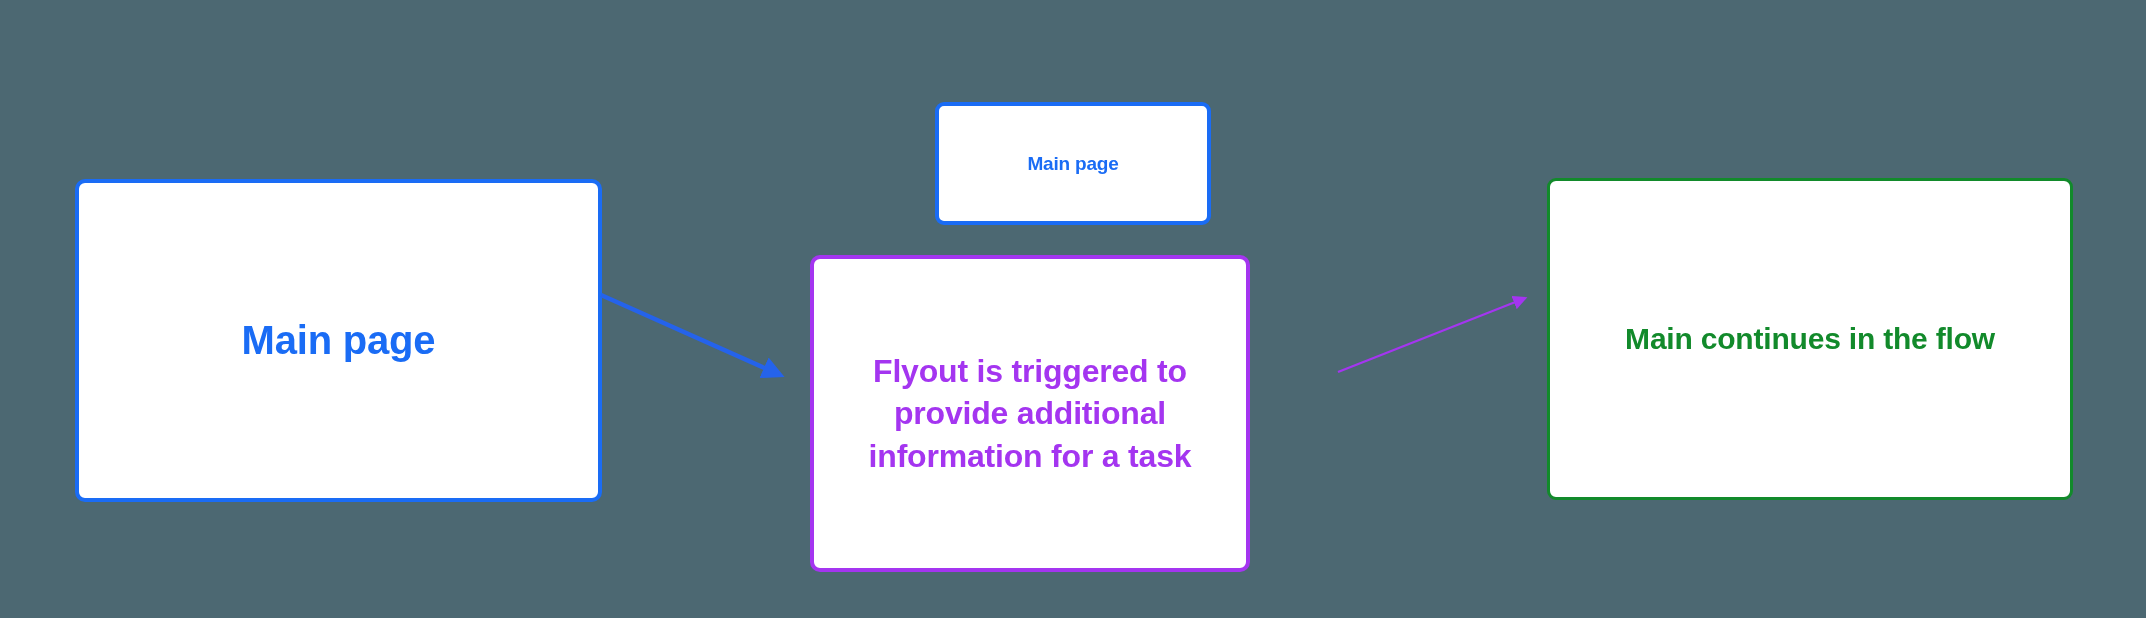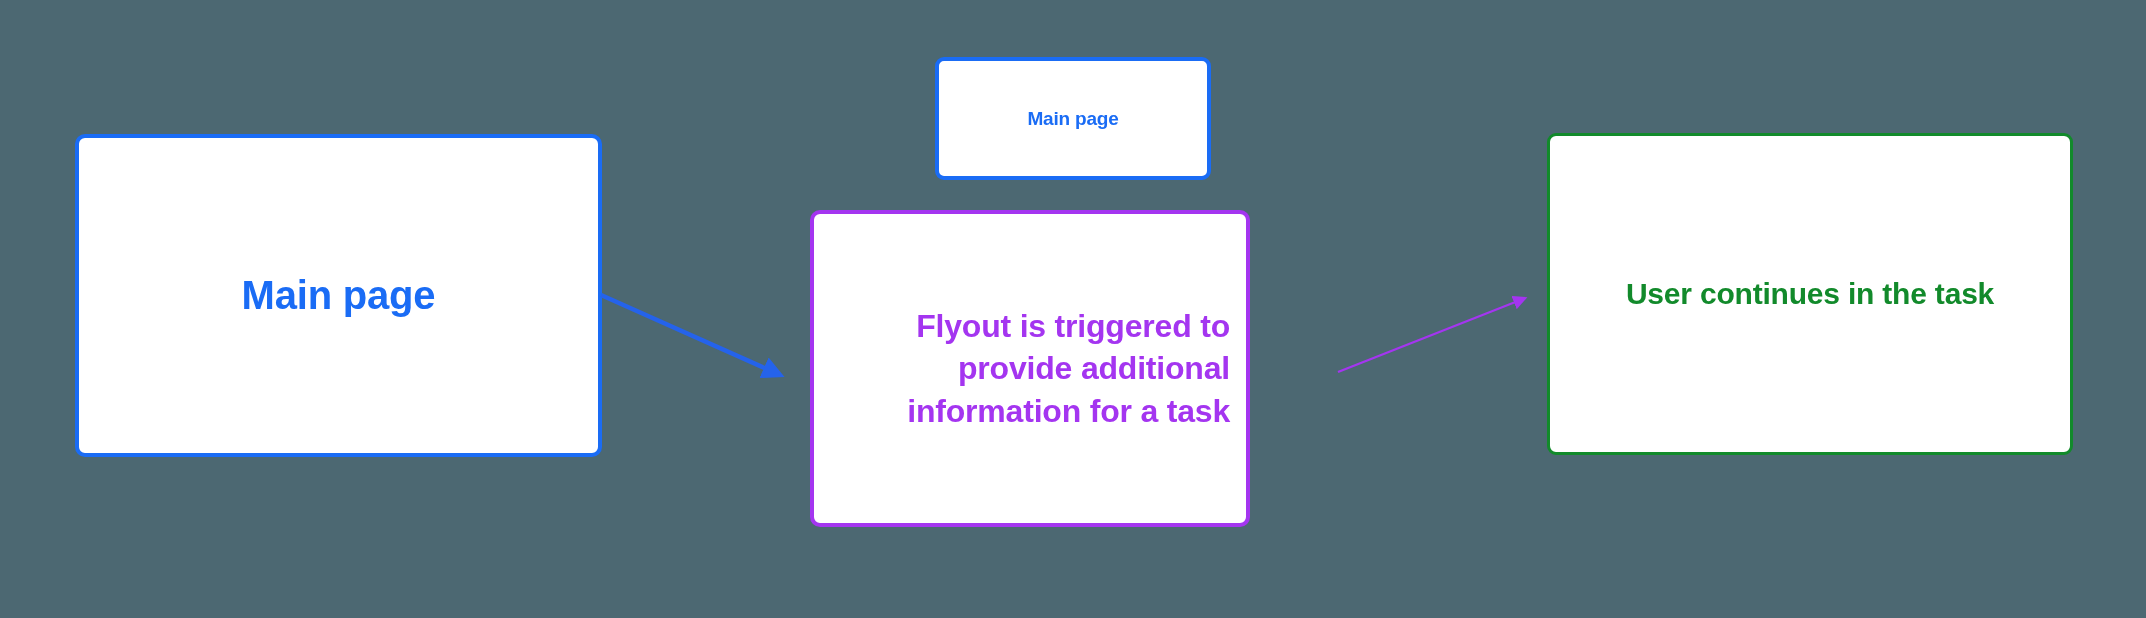--- a/index.html
+++ b/index.html
@@ -19,21 +19,22 @@
     height: 618px;
   }
   .node {
     position: absolute;
     background: #ffffff;
     border-radius: 10px;
     display: flex;
     align-items: center;
     justify-content: center;
     box-sizing: border-box;
-    text-align: right;
+    text-align: center;
+    margin-top: 45px;
   }
   .node-label {
     font-weight: bold;
     line-height: 1.22;
     letter-spacing: -0.2px;
     white-space: pre-line;
   }
 
   
   #node-main-page-small {
@@ -121,21 +122,21 @@
 
   <div class="node" id="node-main-page-large">
     <span class="node-label">Main page</span>
   </div>
 
   <div class="node" id="node-flyout">
     <span class="node-label">Flyout is triggered to provide additional information for a task</span>
   </div>
 
   <div class="node" id="node-user-continues">
-    <span class="node-label">User continues in the task</span>
+    <span class="node-label">Main continues in the flow</span>
   </div>
 
   <svg class="connector" id="connector-main-to-flyout" viewBox="0 0 230 130">
     <defs>
       <marker id="arrowhead-blue" markerWidth="5" markerHeight="5" refX="3.4" refY="2.5" orient="auto">
         <path d="M0,0 L5,2.5 L0,5 Z" fill="#2563eb"></path>
       </marker>
     </defs>
     <line x1="21" y1="25" x2="198" y2="104" stroke="#2563eb" stroke-width="4.5" marker-end="url(#arrowhead-blue)"></line>
   </svg>

